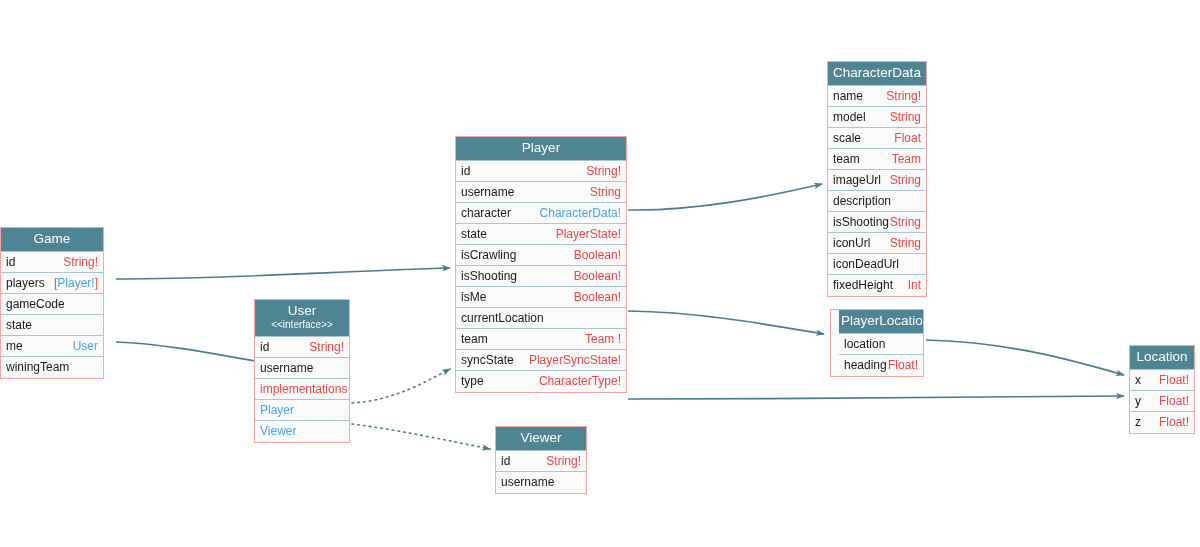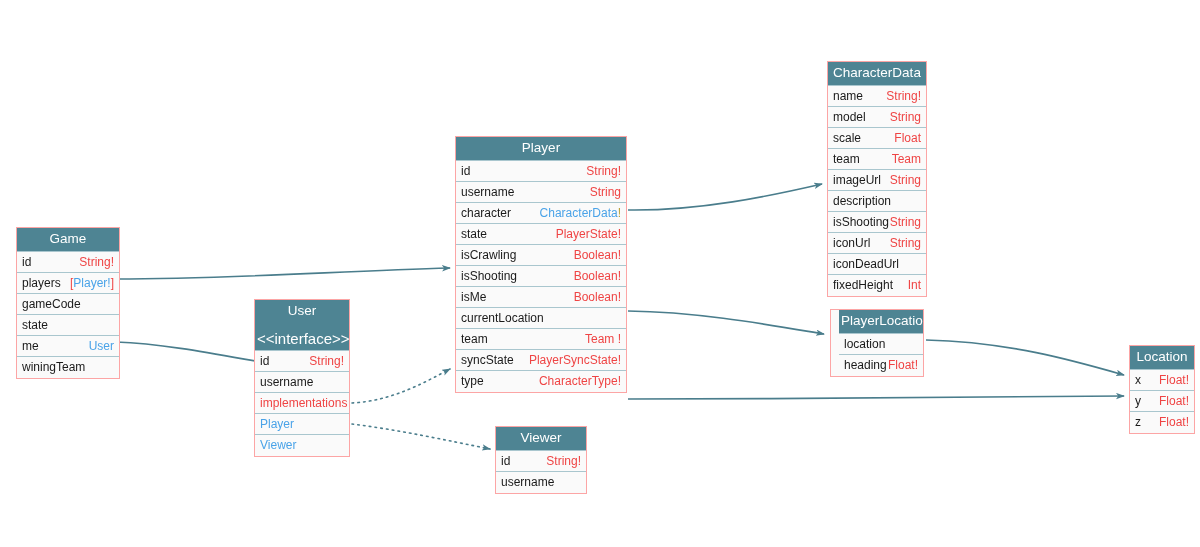--- a/index.html
+++ b/index.html
@@ -40,23 +40,23 @@
     text-align: center;
     font-size: 13.5px;
     line-height: 14px;
     padding: 4px 2px 5px 2px;
     border-bottom: 1px solid #a9c6ce;
     white-space: nowrap;
     overflow: hidden;
   }
   .entity-header .sub {
     display: block;
-    font-size: 15px;
+    font-size: 10px;
     line-height: 12px;
-    margin-top: 15px;
+    margin-top: 1px;
     text-align: center;
   }
   .row {
     position: relative;
     box-sizing: border-box;
     height: 21px;
     line-height: 20px;
     border-bottom: 1px solid #a9c6ce;
     font-size: 12px;
     color: #1a1a1a;
@@ -96,21 +96,21 @@
         <path d="M 628 210 C 700 211, 770 196, 822 184" fill="none" stroke="#4a7d8c" stroke-width="1.6" marker-end="url(#arrow)"></path>
         <path d="M 628 311 C 700 312, 770 325, 824 334" fill="none" stroke="#4a7d8c" stroke-width="1.6" marker-end="url(#arrow)"></path>
         <path d="M 926 340 C 1010 342, 1075 361, 1124 375" fill="none" stroke="#4a7d8c" stroke-width="1.6" marker-end="url(#arrow)"></path>
         <path d="M 628 399 C 800 399, 1000 397, 1124 396" fill="none" stroke="#4a7d8c" stroke-width="1.6" marker-end="url(#arrow)"></path>
         <path d="M 352 403 C 390 401, 420 385, 450 369" fill="none" stroke="#4a7d8c" stroke-width="1.6" stroke-dasharray="1.6 4.2" stroke-linecap="round" marker-end="url(#arrow)"></path>
         <path d="M 352 424 C 400 430, 450 441, 490 449" fill="none" stroke="#4a7d8c" stroke-width="1.6" stroke-dasharray="1.6 4.2" stroke-linecap="round" marker-end="url(#arrow)"></path>
       </g>
   </svg>
 
   <div id="entity-layer">
-      <div class="entity" style="left: 16px; top: 227px; width: 104px;">
+      <div class="entity" style="left: 0; top: 227px; width: 104px;">
         <div class="entity-header">Game</div>
         <div class="row">
           <span class="fname">id</span>
           <span class="ftype"><span class="dark">String!</span></span>
         </div>
         <div class="row">
           <span class="fname">players</span>
           <span class="ftype"><span class="dark">[</span><span class="link">Player!</span><span class="dark">]</span></span>
         </div>
         <div class="row">

